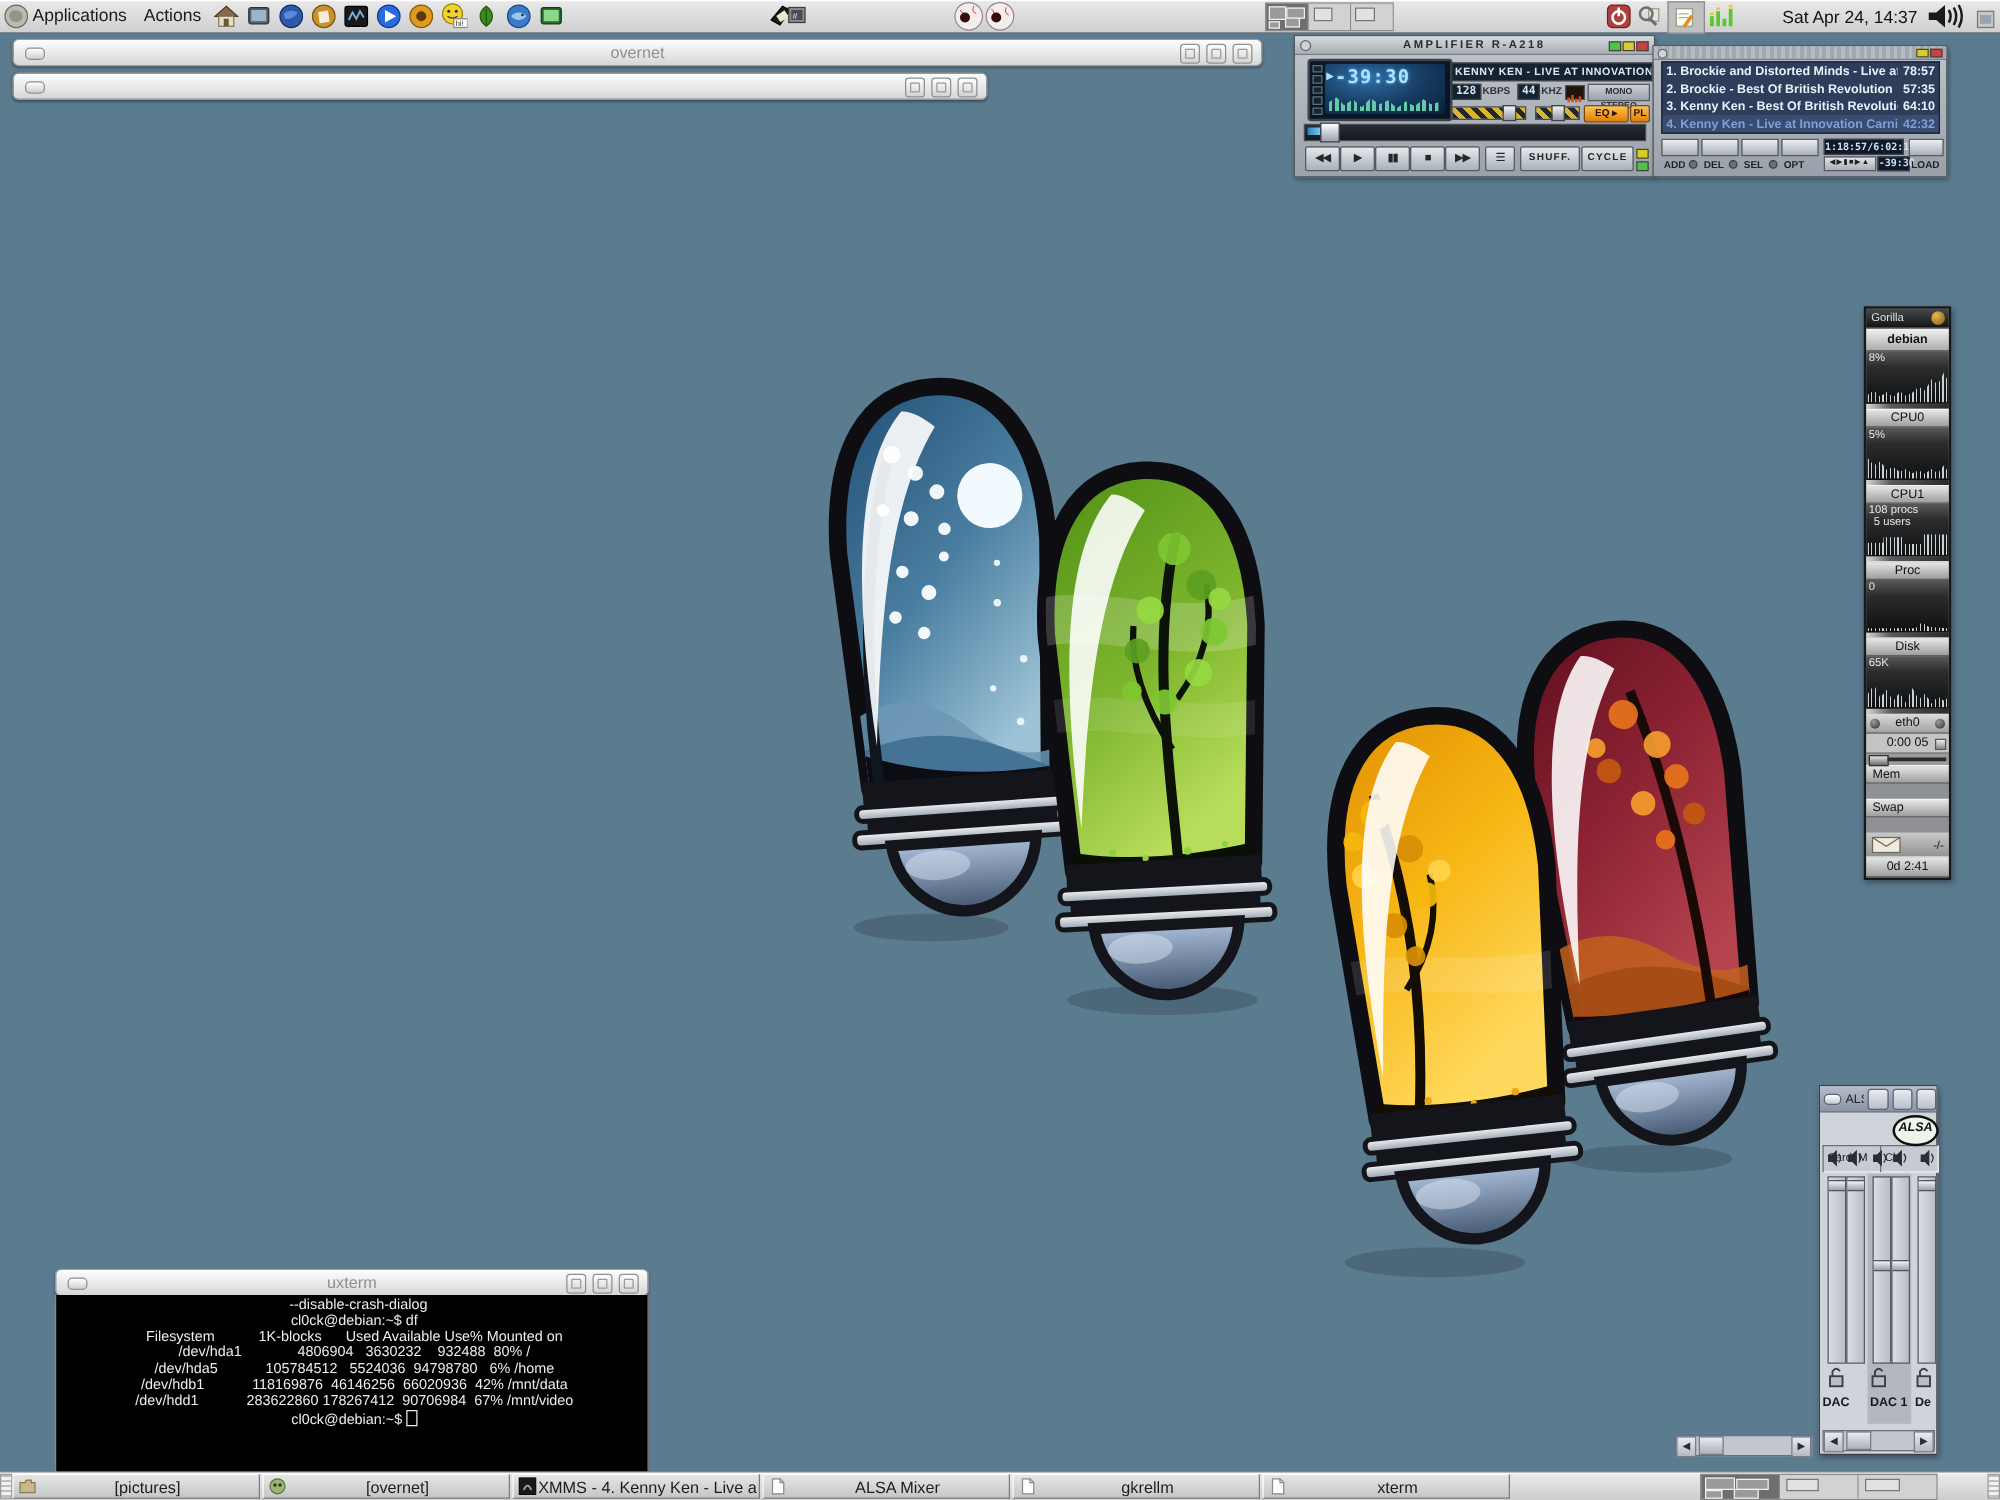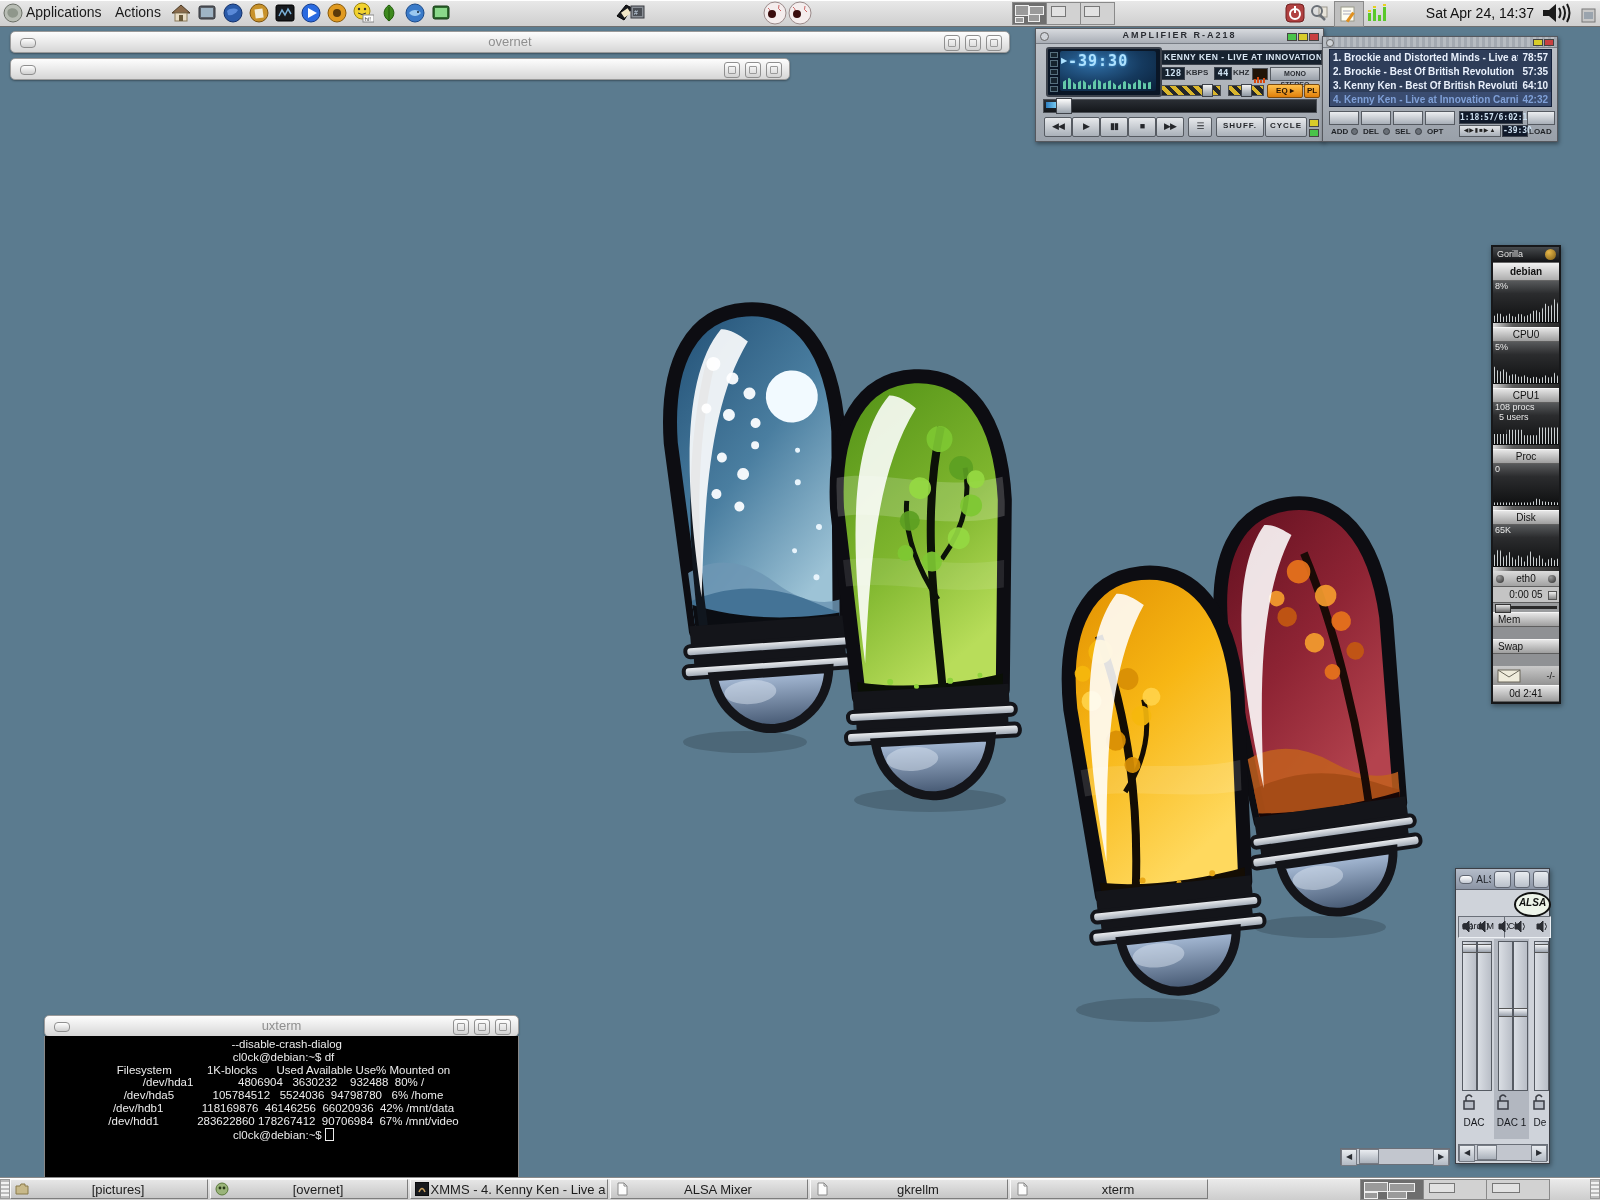--- a/index.html
+++ b/index.html
@@ -146,21 +146,21 @@
   .al-title{font-size:10px;color:#21242a;width:15px;white-space:nowrap;overflow:hidden;flex:none;}
   .al-btn{width:15px;height:15px;border-radius:3px;background:linear-gradient(#e9ecf0,#b9c0ca);
     border:1px solid #5f6571;margin-left:3px;}
   .al-cell{position:absolute;top:24px;height:20px;border:1px solid;border-color:#6a6f78 #eef1f5 #eef1f5 #6a6f78;
     background:#c6cad2;font-size:9px;color:#14161a;line-height:18px;padding-left:3px;overflow:hidden;white-space:nowrap;margin-top:23px;}
   .al-logo{position:absolute;left:58px;top:23px;width:33px;height:21px;border:2px solid #111;border-radius:50%;
     background:#eef4ea;color:#111;font-size:10px;font-weight:bold;font-style:italic;text-align:center;line-height:18px;z-index:2;}
   .al-trough{position:absolute;width:13px;border:1px solid #565b63;background:linear-gradient(90deg,#dadee4,#b9bec7);}
   .al-thumb{position:absolute;left:0;right:0;height:7px;background:linear-gradient(#f2f4f7,#9aa1ac);border-top:1px solid #555;border-bottom:1px solid #555;}
   .al-sel{position:absolute;background:#b2b7c0;}
-  .al-chlabel{position:absolute;font-size:10px;color:#16181d;text-align:center;line-height:12px;white-space:pre-line;}
+  .al-chlabel{position:absolute;font-size:10px;color:#16181d;line-height:12px;white-space:pre-line;font-weight:bold;}
   .scrollbar{position:absolute;height:15px;border:1px solid #6a6f78;background:#c2c6ce;display:flex;}
   .scrollbar .arrow{width:14px;height:100%;background:linear-gradient(#e9ecf0,#b2b9c3);border:1px solid #767b84;
     font-size:8px;line-height:13px;text-align:center;color:#2a2d33;flex:none;}
   .scrollbar .trough{flex:1;position:relative;}
   .scrollbar .sthumb{position:absolute;left:2px;top:0;bottom:0;width:18px;background:linear-gradient(#e9ecf0,#aab1bb);border:1px solid #767b84;}
 </style>
 </head>
 <body>
 
 <div id="desktop">

